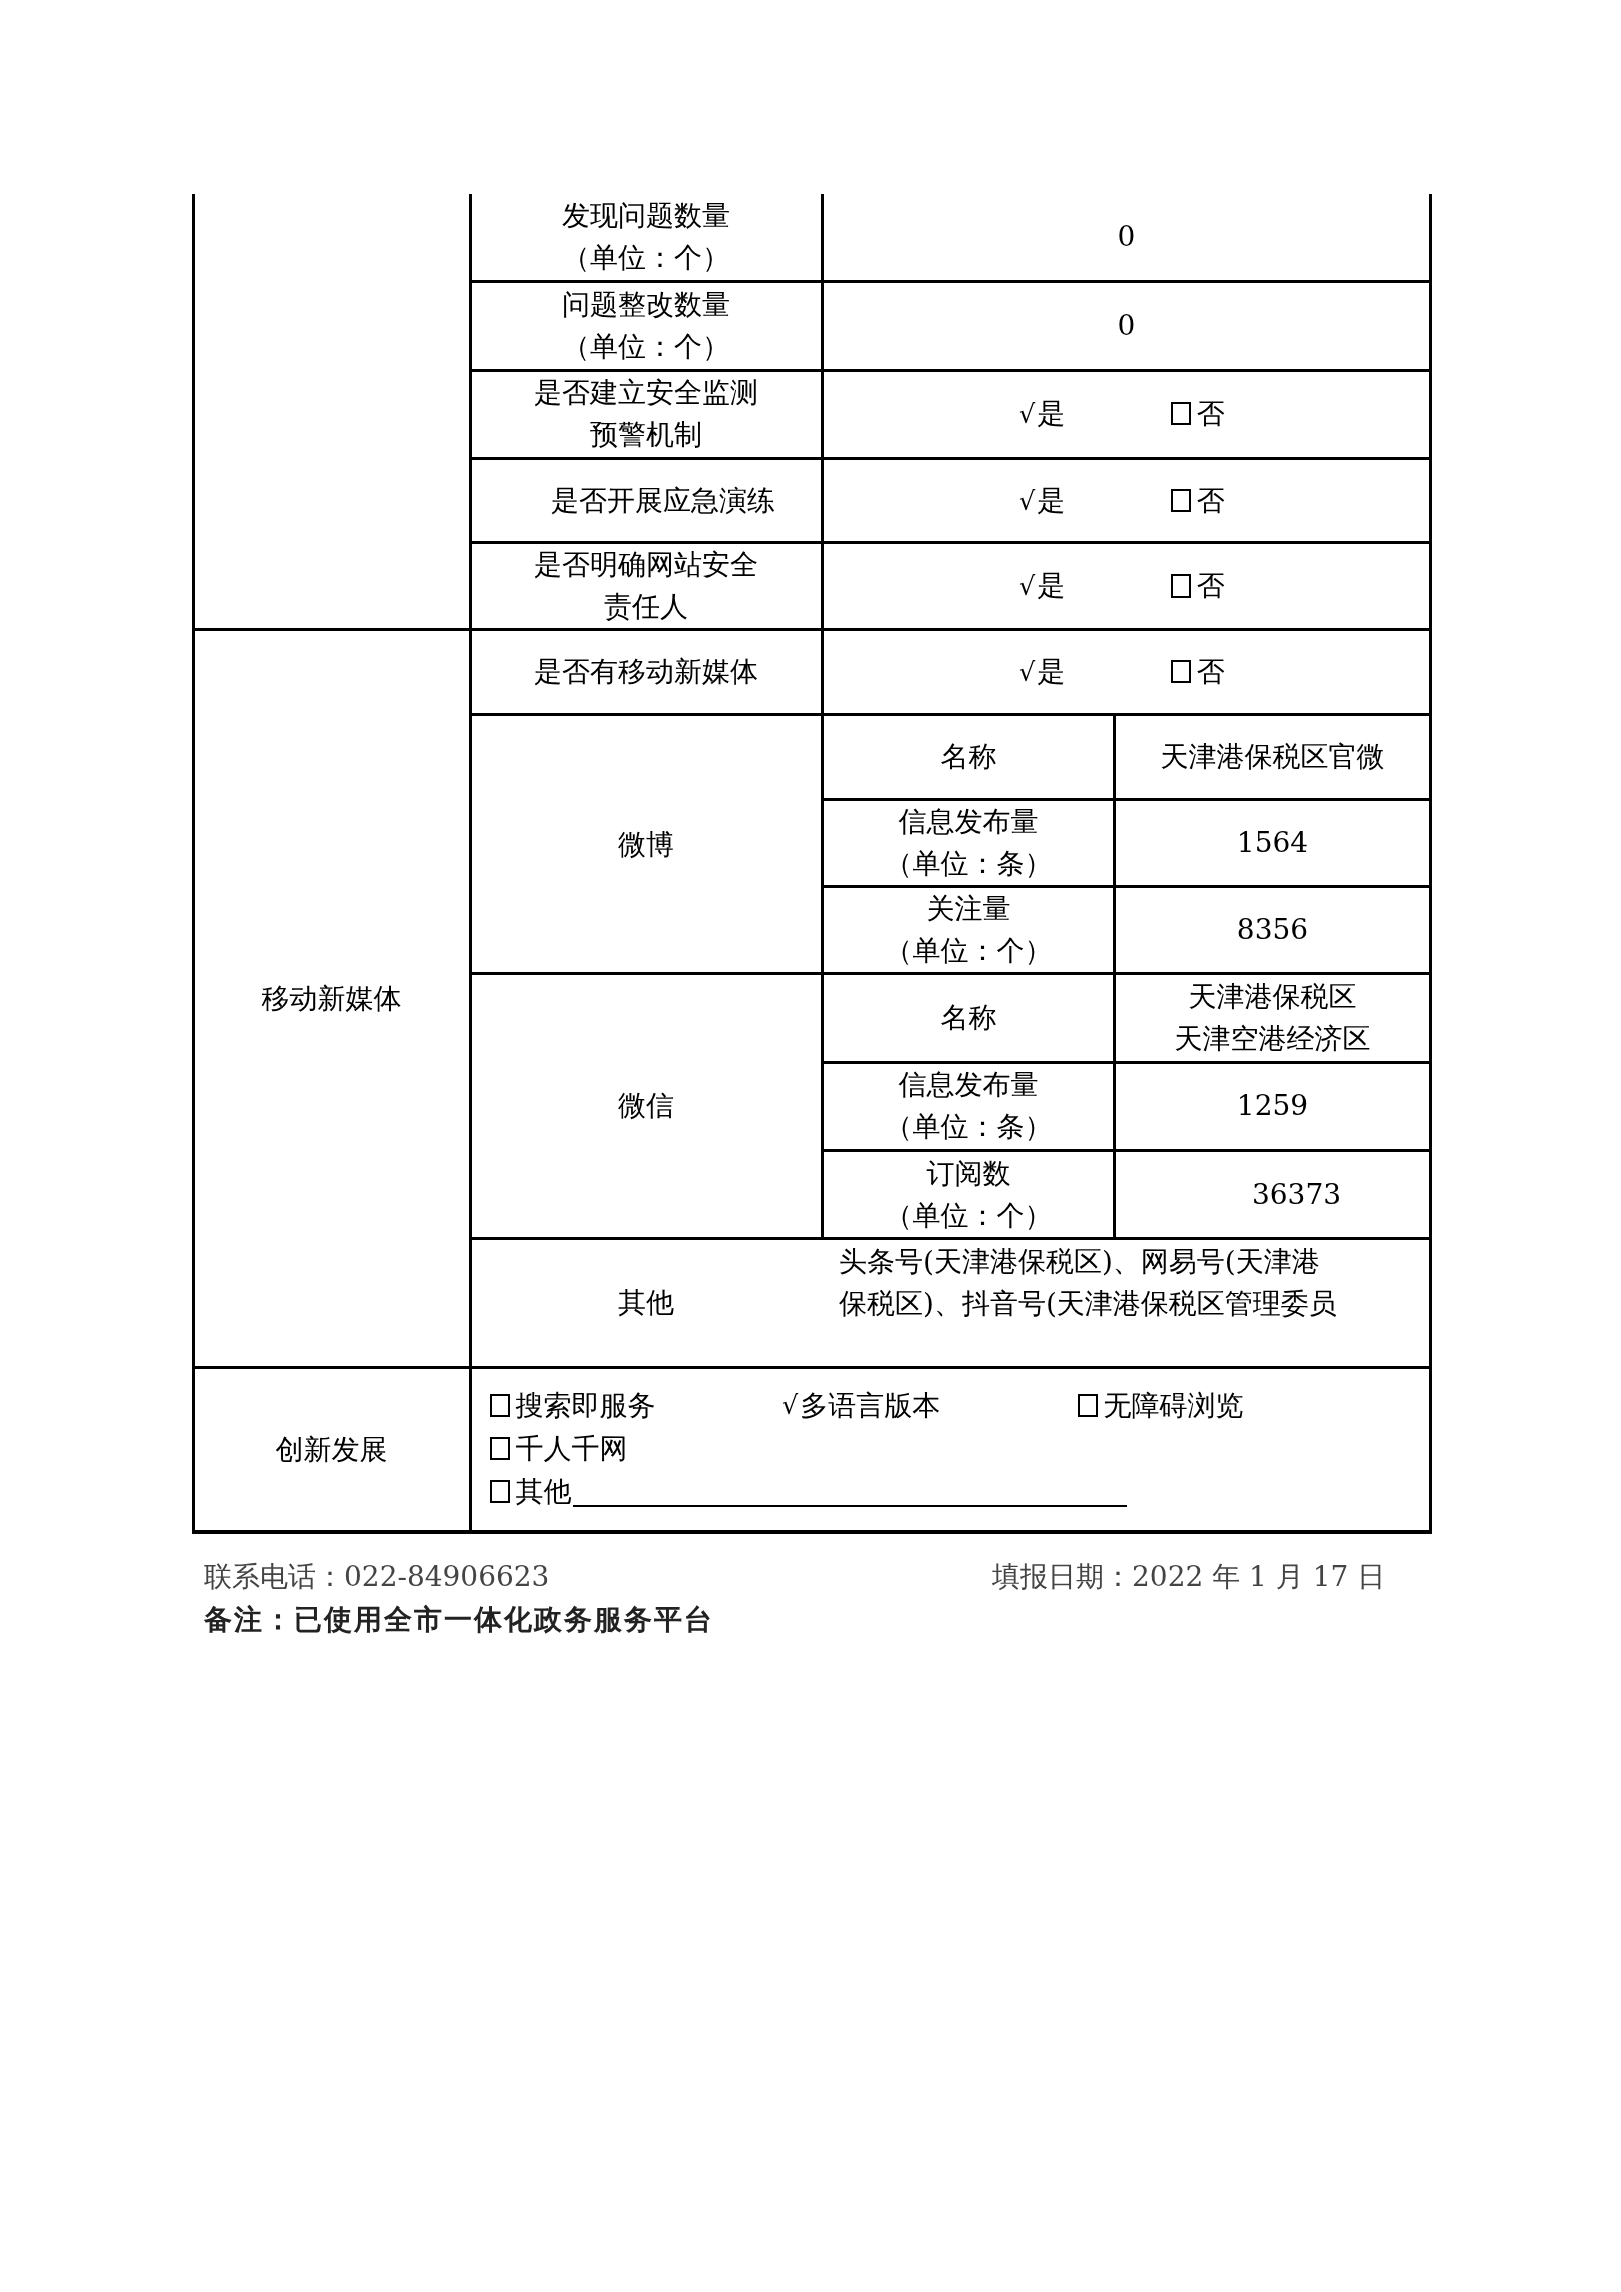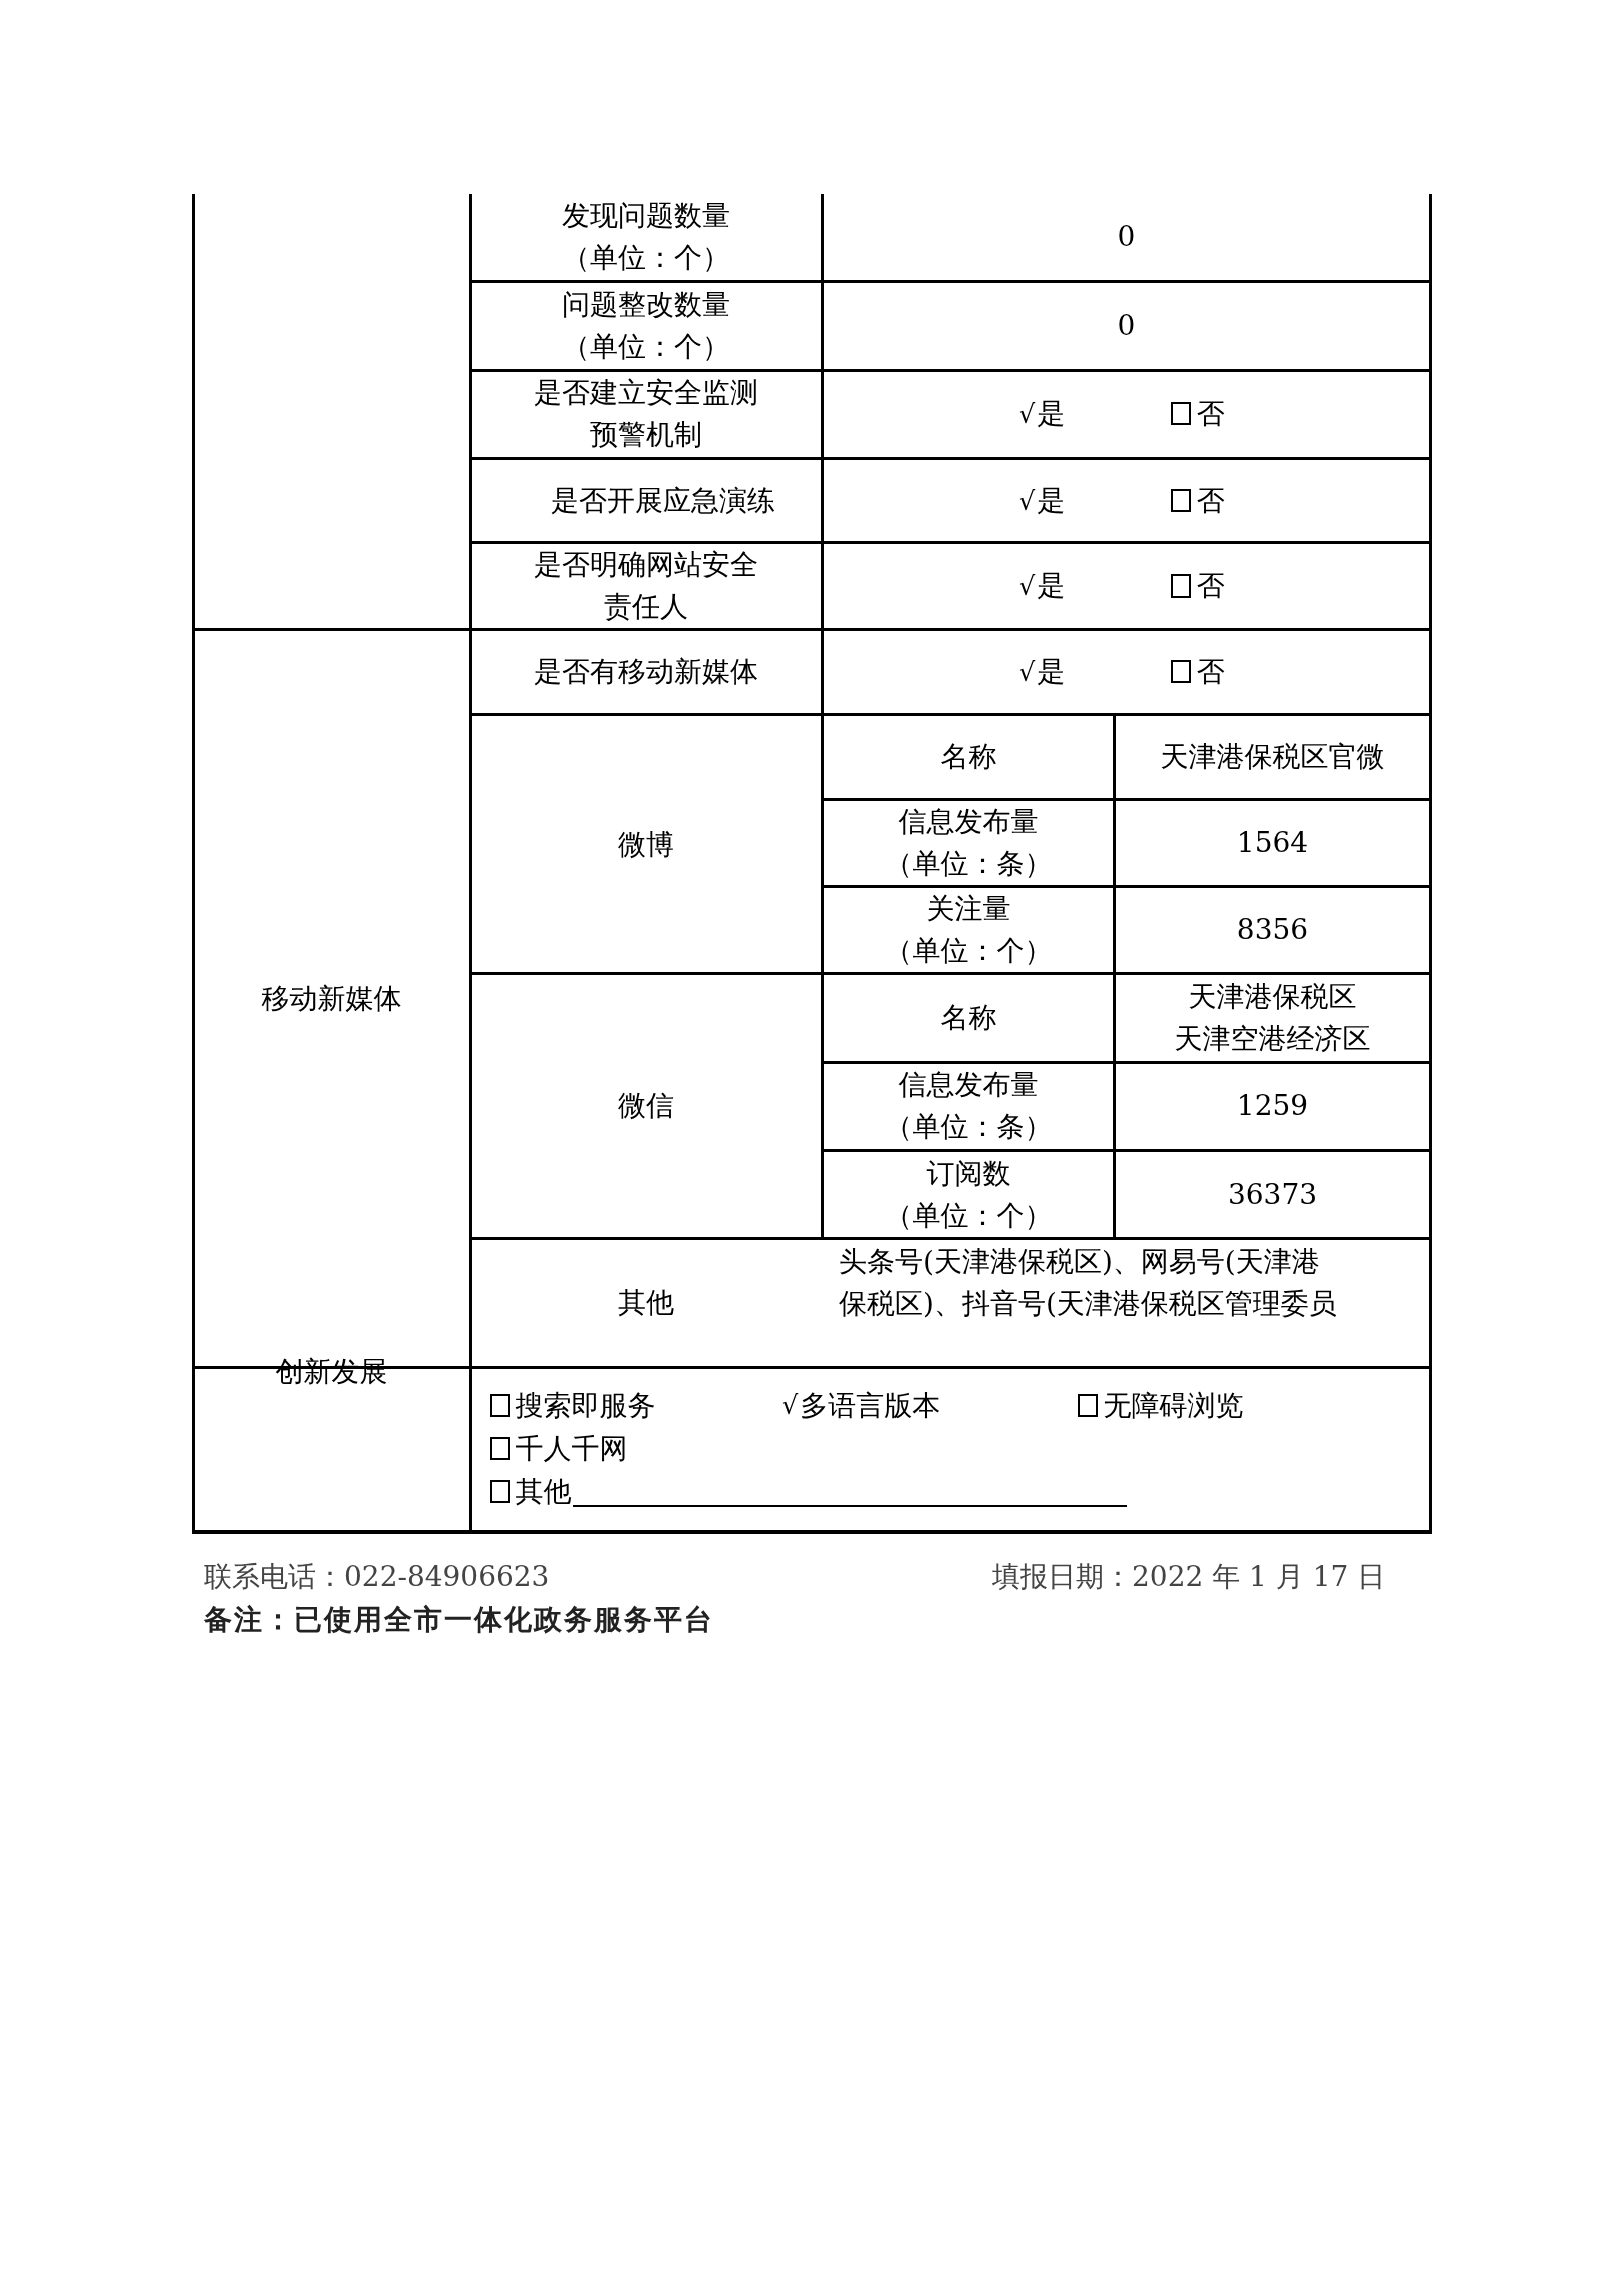--- a/index.html
+++ b/index.html
@@ -161,33 +161,33 @@
 </div>
 <div class="cell" style="left:824px; top:1063px; width:289px; height:85px;">
   <span class="inner"><span>信息发布量</span><br><span>（单位：条）</span></span>
 </div>
 <div class="cell" style="left:1116px; top:1063px; width:313px; height:85px;">
   <span>1259</span>
 </div>
 <div class="cell" style="left:824px; top:1152px; width:289px; height:85px;align-items:center;">
   <span class="inner"><span>订阅数</span><br><span>（单位：个）</span></span>
 </div>
-<div class="cell" style="left:1116px; top:1152px; width:313px; height:85px;">
+<div class="cell" style="left:1116px; top:1152px; width:313px; height:85px;padding-left:24px;">
   <span>36373</span>
 </div>
 
 <div class="cell" style="left:471px; top:1240px; width:350px; height:126px;">
   <span>其他</span>
 </div>
 <div class="other-text" style="left:839px; top:1241px; width:588px;">
   <div>头条号(天津港保税区)、网易号(天津港</div>
   <div>保税区)、抖音号(天津港保税区管理委员</div>
 </div>
 
-<div class="cell" style="left:195px; top:1291px; width:273px; height:161px;">
+<div class="cell" style="left:195px; top:1369px; width:273px; height:161px;">
   <span>创新发展</span>
 </div>
 <div class="innov" style="left:490px; top:1384px;">
   <div class="row">
     <span class="item" style="width:292px;">
       <span class="box"></span>
         <span>搜索即服务</span>
     </span>
     <span class="item" style="width:296px;">
       <span class="check">√</span>

